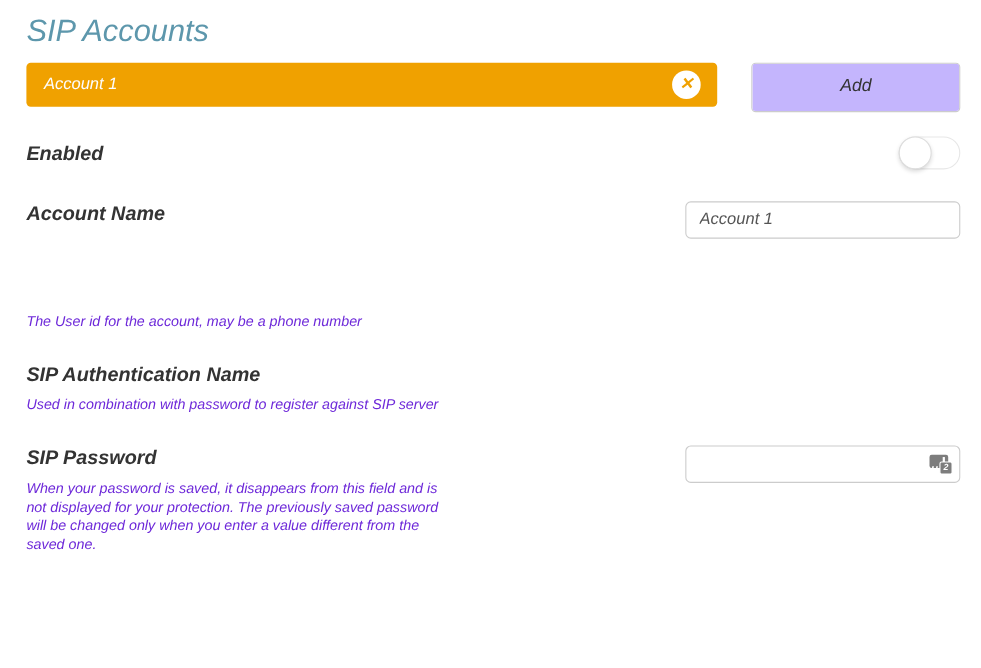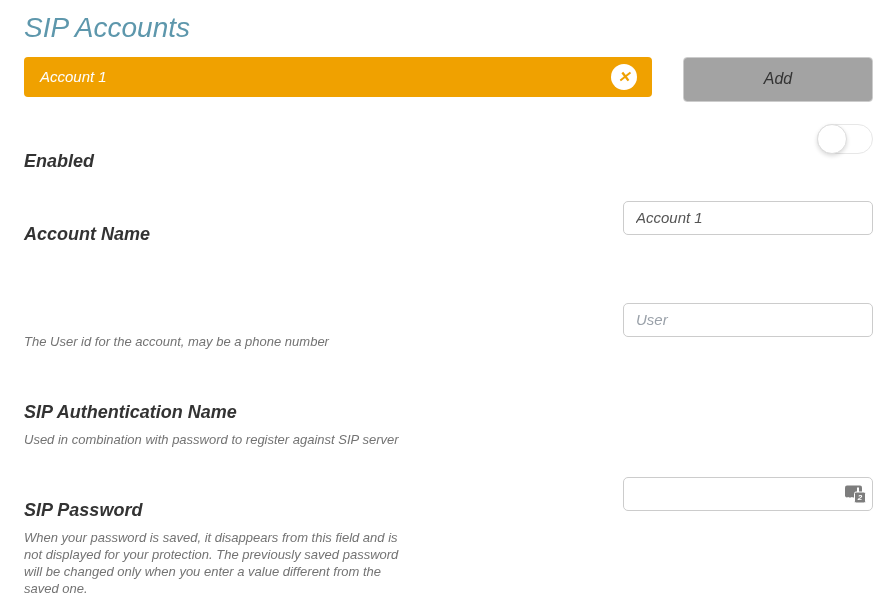--- a/index.html
+++ b/index.html
@@ -46,28 +46,28 @@
     background: #fff;
     border: 1px solid #ccc;
     border-radius: 4px;
     overflow: hidden;
   }
   .action-item {
     height: 43px;
     display: flex; align-items: center; justify-content: center;
     font-size: 16px; color: #333;
     cursor: pointer;
-    background: #a3a3a3;
+    background: #c4b5fd;
   }
   .action-item + .action-item { border-top: 1px solid #ccc; }
   
   .form-row { display: flex; align-items: flex-start; margin-bottom: 29px; }
-  .field-info { flex: 1; padding-right: 25px; margin-top: 22px; }
+  .field-info { flex: 1; padding-right: 25px; }
   .field-label { font-size: 18px; font-weight: bold; color: #333; line-height: 22px; }
-  .field-help { font-size: 13px; color: #737373; margin-top: 8px; line-height: 17px; max-width: 395px; }
+  .field-help { font-size: 13px; color: #6d28d9; margin-top: 8px; line-height: 17px; max-width: 395px; }
   .field-control { width: 250px; flex: none; display: flex; justify-content: flex-end; }
   .text-input {
     width: 100%; height: 34px;
     border: 1px solid #ccc;
     border-radius: 5px;
     padding: 0 12px;
     font-family: "Liberation Sans", sans-serif;
     font-size: 15px;
     color: #555;
     outline: none;
@@ -163,23 +163,20 @@
     <input type="text" class="text-input" value="Account 1" style="">
   </div>
 </div>
 
 <div class="form-row">
 </div>
 
 <div class="form-row">
   <div class="field-info">
     <div class="field-help">The User id for the account, may be a phone number</div>
-  </div>
-  <div class="field-control">
-    <input type="text" class="text-input" placeholder="User" style="">
   </div>
 </div>
 
 <div class="form-row">
   <div class="field-info">
     <div class="field-label">SIP Authentication Name</div>
     <div class="field-help">Used in combination with password to register against SIP server</div>
   </div>
 </div>
 

